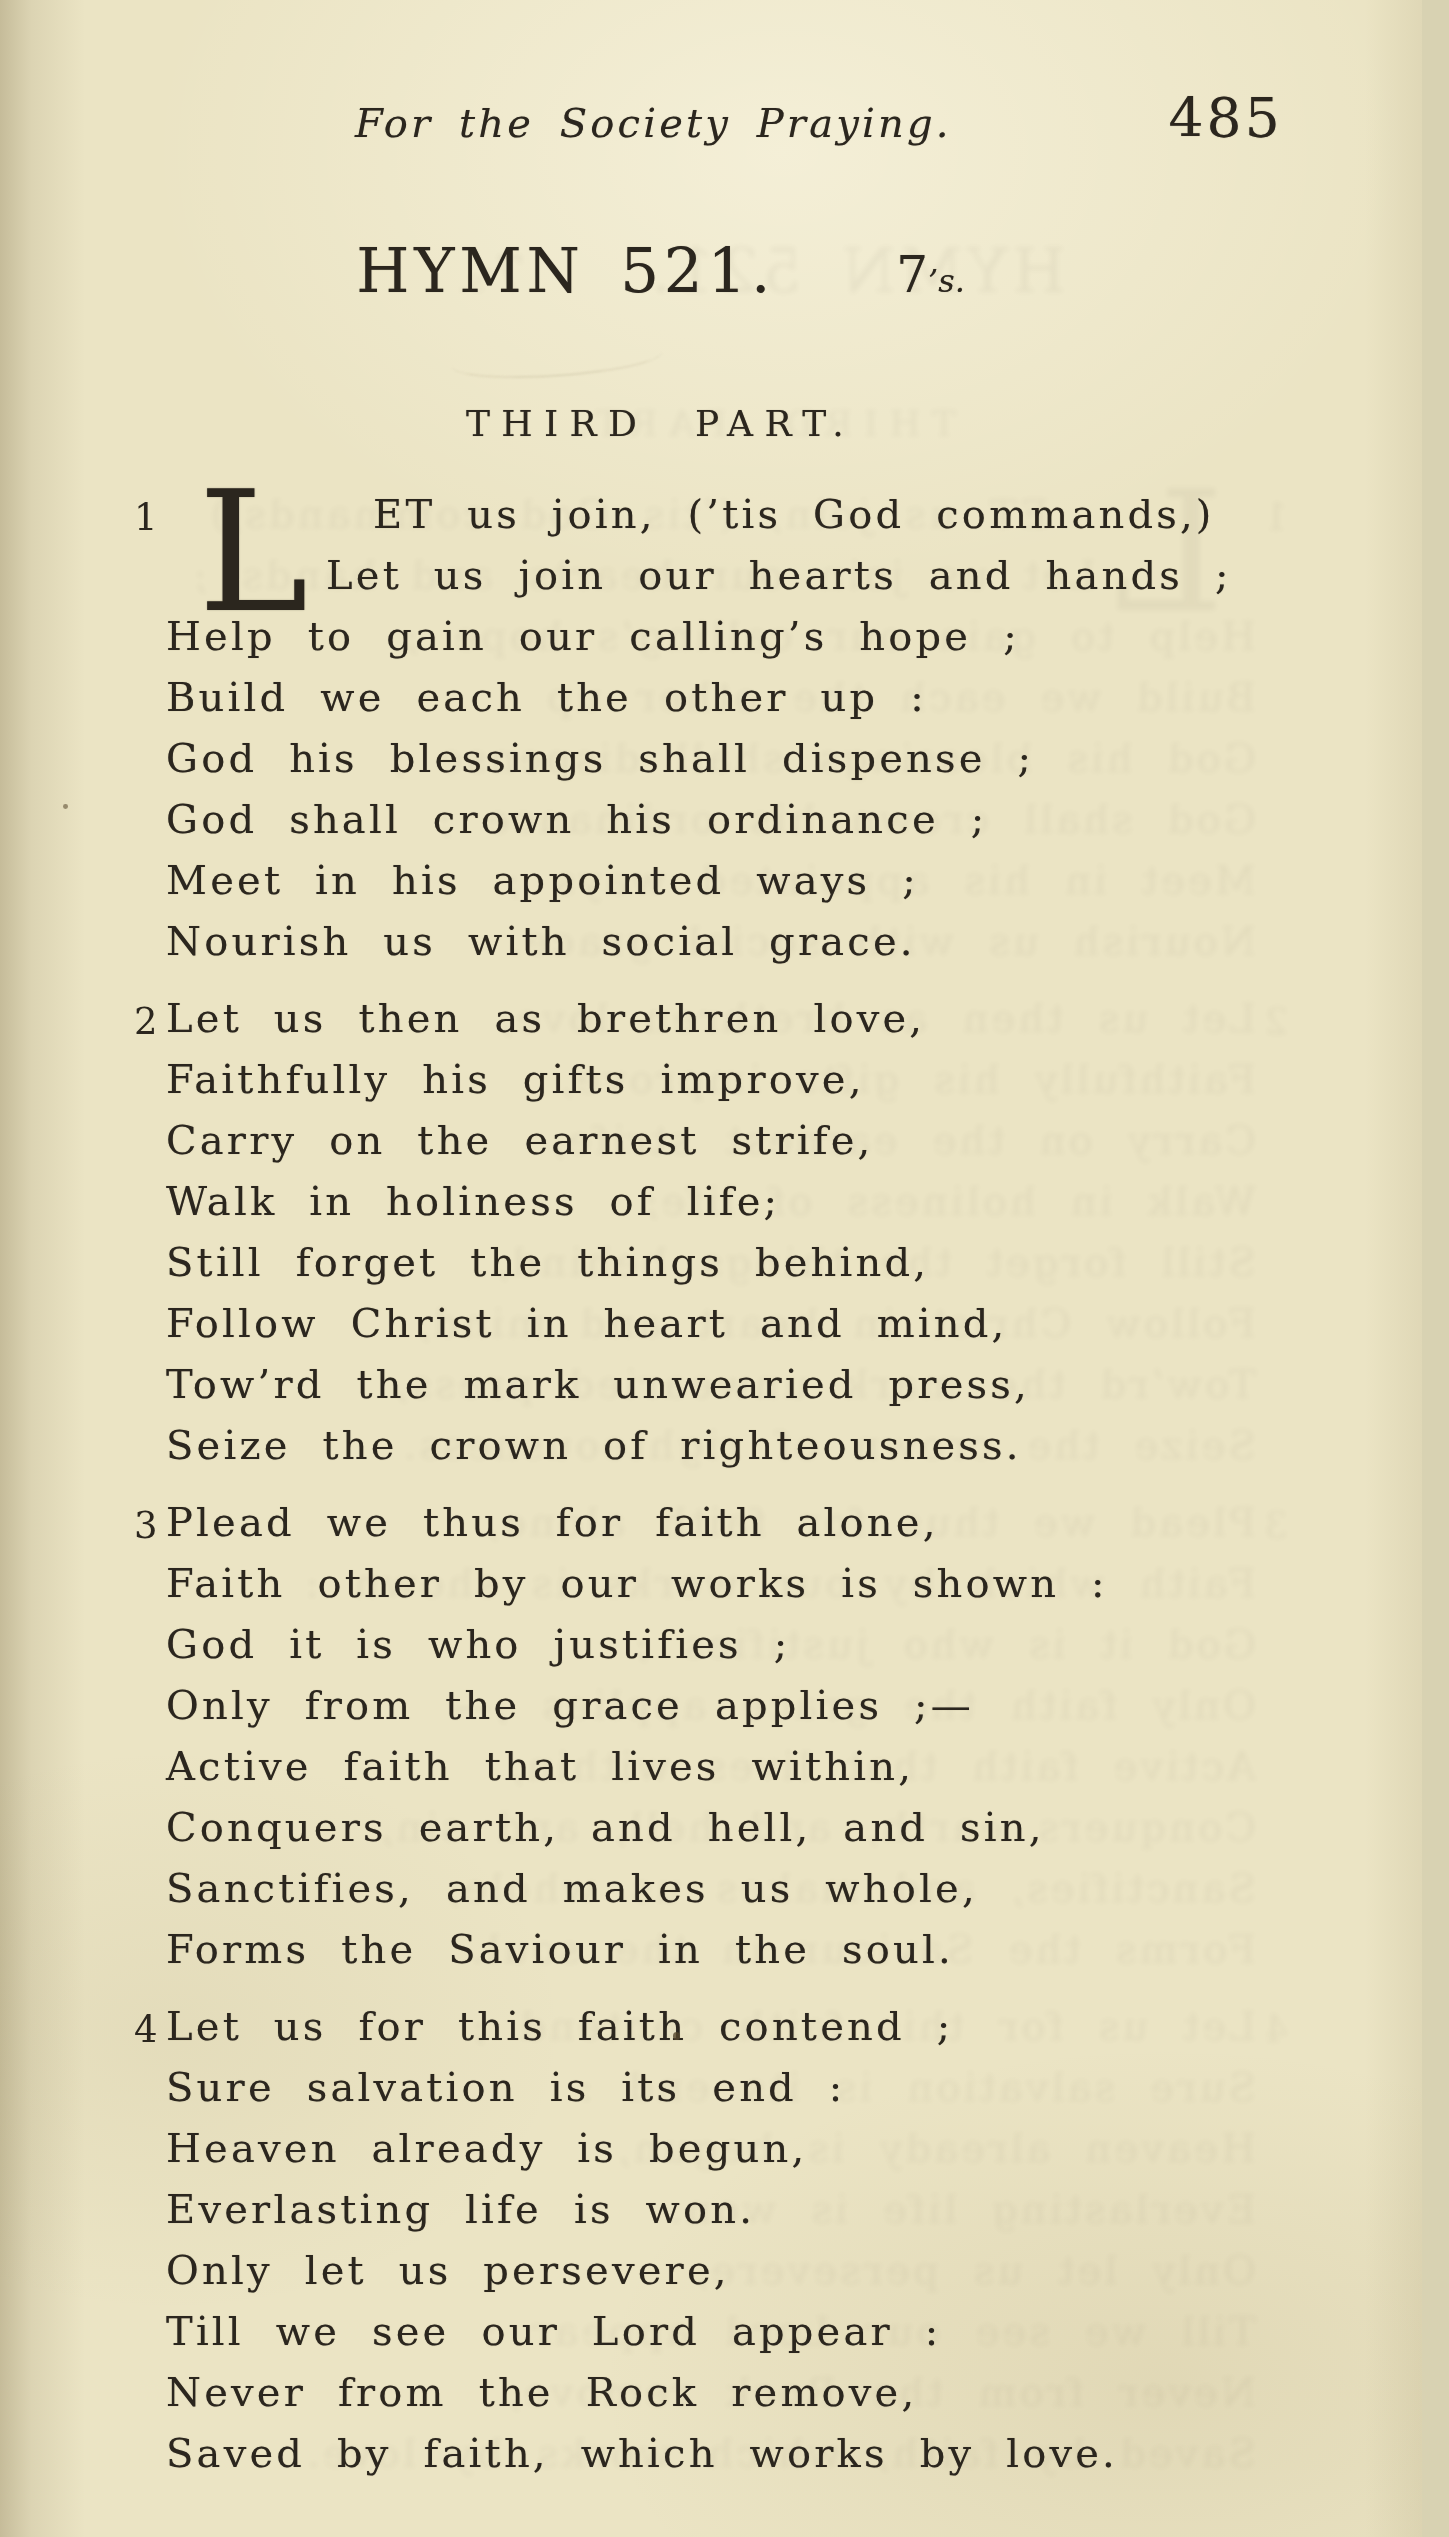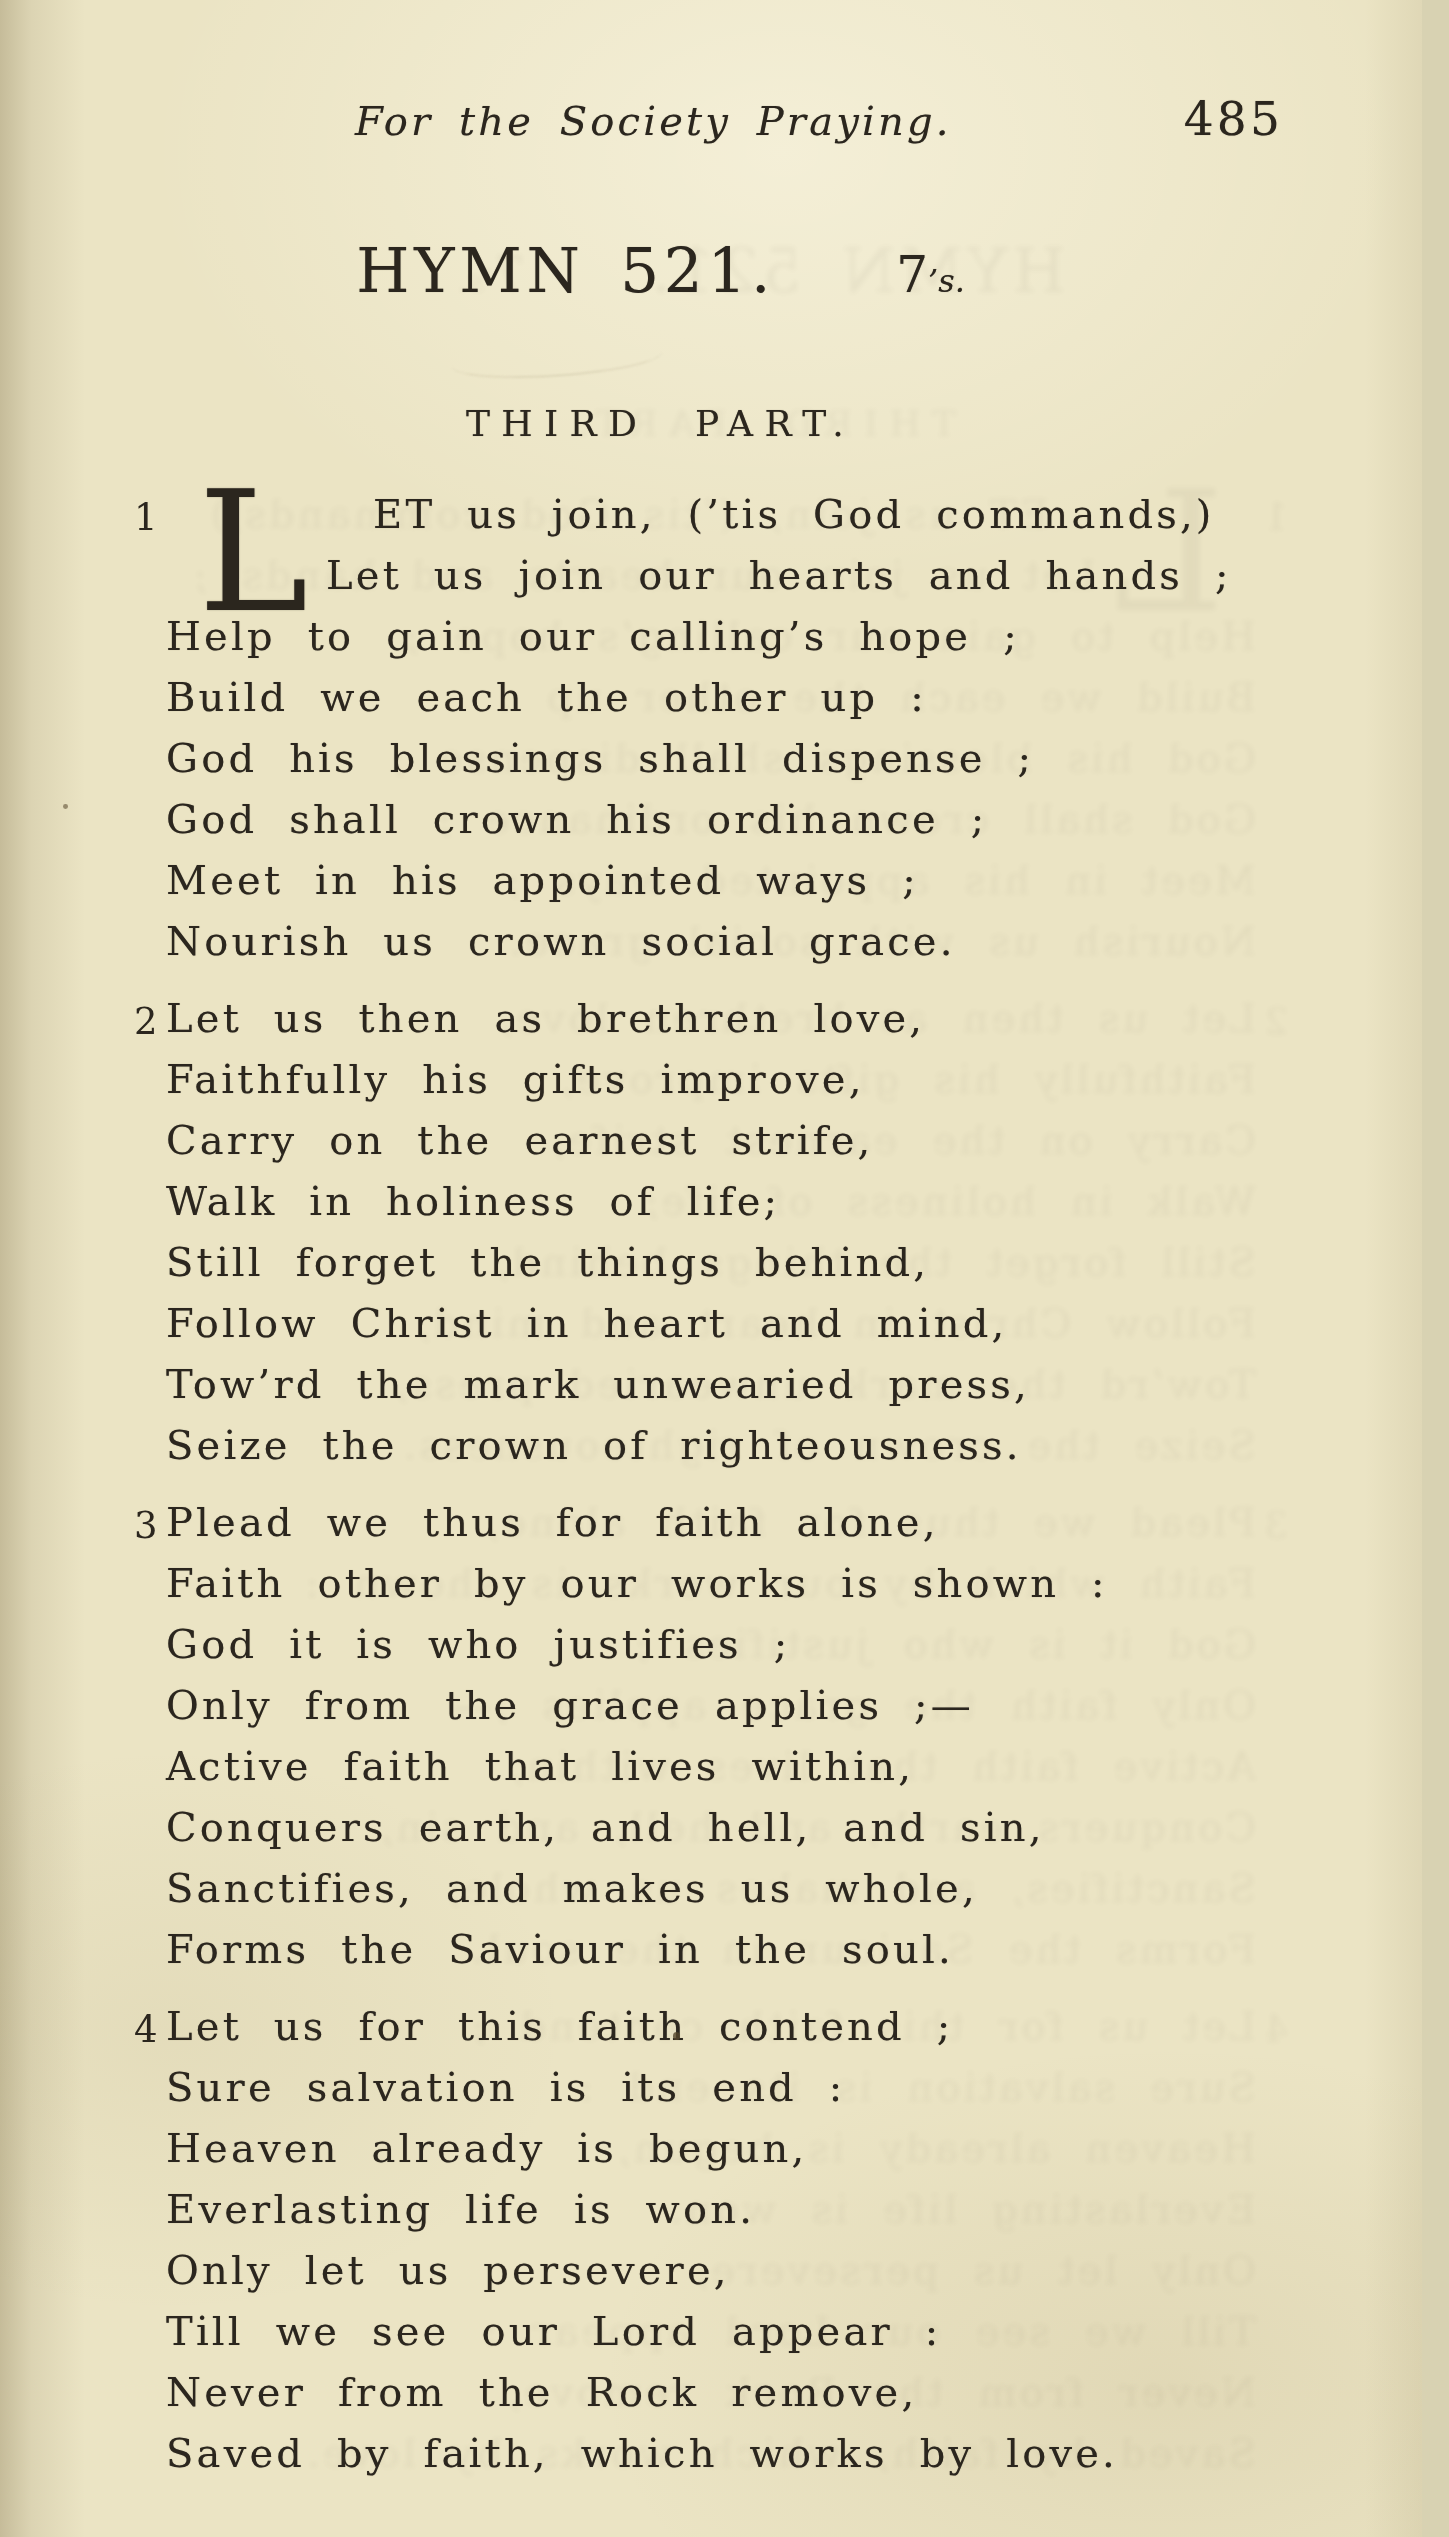--- a/index.html
+++ b/index.html
@@ -21,21 +21,21 @@
   .running-head{
     position:absolute;top:90px;left:355px;right:139px;z-index:3;
     display:flex;justify-content:space-between;align-items:baseline;
   }
   .running-title{
     font-style:italic;font-size:40px;line-height:57px;
     letter-spacing:3.2px;word-spacing:9.7px;
     text-shadow:0 0 0.8px rgba(43,38,30,.45);
   }
   .page-number{
-    font-size:47px;line-height:57px;letter-spacing:3.2px;
+    font-size:55px;line-height:57px;letter-spacing:3.2px;
     text-shadow:0 0 0.8px rgba(43,38,30,.5);
   }
   
   .content{position:absolute;top:242px;left:166px;right:129px;z-index:2;}
   .hymn-heading{
     display:flex;align-items:baseline;column-gap:121px;
     width:fit-content;margin:0 auto;transform:translateX(-69px);
     line-height:57px;white-space:nowrap;
   }
   .hymn-label{font-size:61px;letter-spacing:4.8px;word-spacing:11.3px;text-shadow:0 0 0.8px rgba(43,38,30,.5);}
@@ -108,21 +108,21 @@
         <div class="stanza">
           <span class="stanza-num">1</span>
           <span class="drop-cap">L</span>
           <div class="line dc-line1">ET us join, (’tis God commands,)</div>
           <div class="line dc-line2">Let us join our hearts and hands ;</div>
           <div class="line">Help to gain our calling’s hope ;</div>
           <div class="line">Build we each the other up :</div>
           <div class="line">God his blessings shall dispense ;</div>
           <div class="line">God shall crown his ordinance ;</div>
           <div class="line">Meet in his appointed ways ;</div>
-          <div class="line">Nourish us crown social grace.</div>
+          <div class="line">Nourish us with social grace.</div>
         </div>
         <div class="stanza">
           <span class="stanza-num">2</span>
           <div class="line">Let us then as brethren love,</div>
           <div class="line">Faithfully his gifts improve,</div>
           <div class="line">Carry on the earnest strife,</div>
           <div class="line">Walk in holiness of life;</div>
           <div class="line">Still forget the things behind,</div>
           <div class="line">Follow Christ in heart and mind,</div>
           <div class="line">Tow’rd the mark unwearied press,</div>

